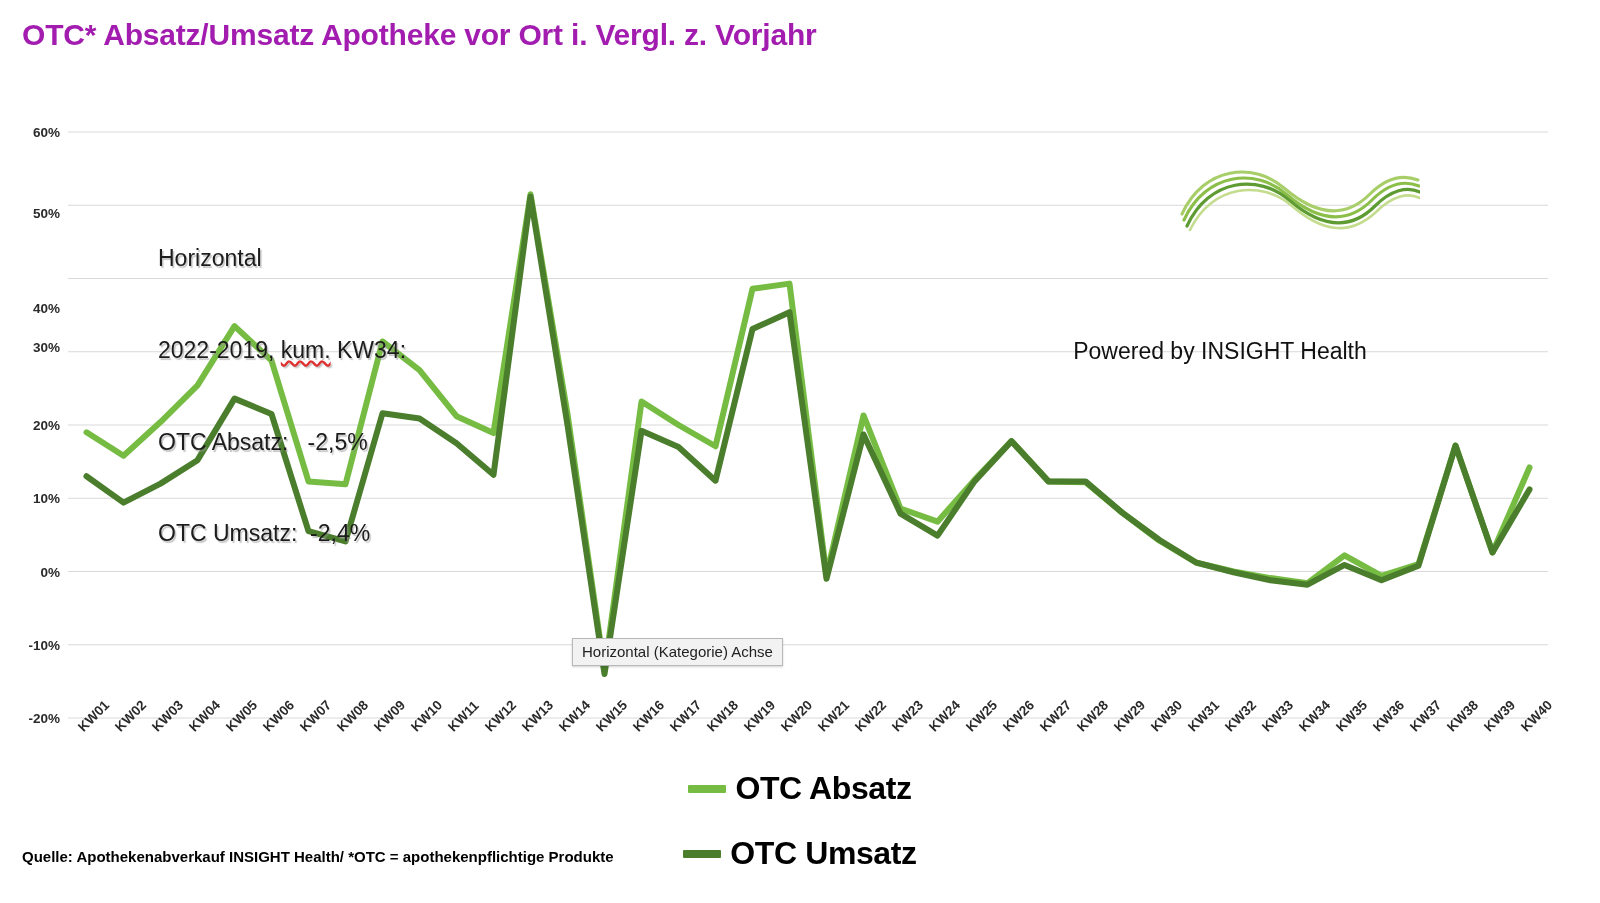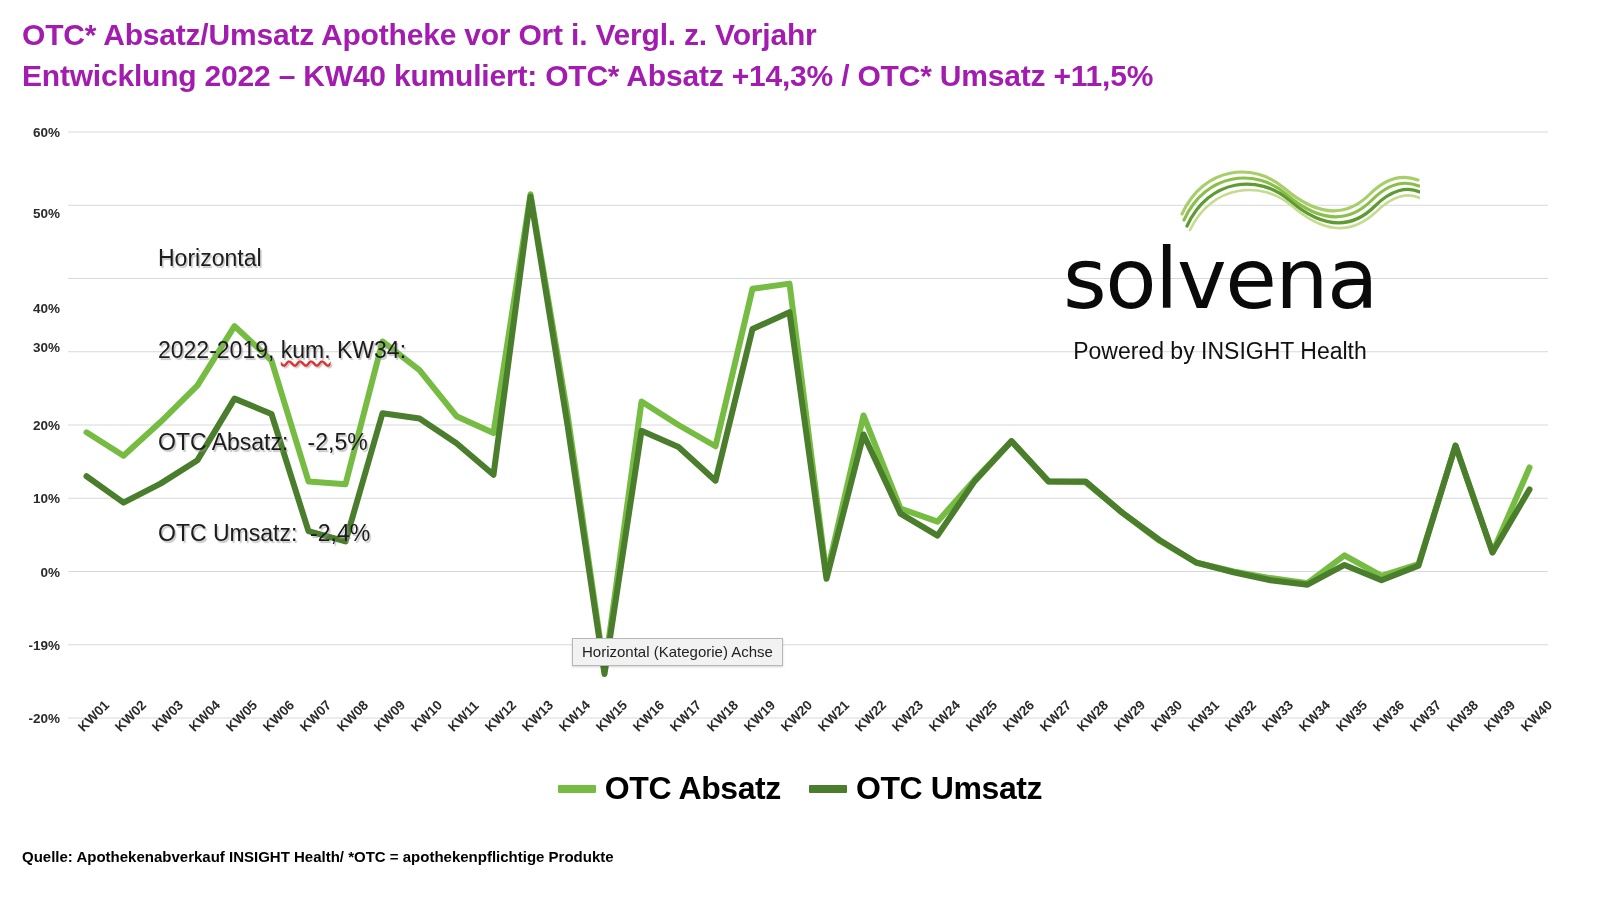--- a/index.html
+++ b/index.html
@@ -174,20 +174,21 @@
   
   #legend {
     position: absolute;
     left: 0;
     top: 770px;
     width: 1600px;
     display: flex;
     justify-content: center;
     align-items: center;
     gap: 28px;
+    flex-direction: column;
   }
   .legend-item {
     display: flex;
     align-items: center;
     gap: 9px;
   }
   .legend-swatch {
     width: 38px;
     height: 8px;
     border-radius: 1px;
@@ -208,34 +209,33 @@
     font-weight: bold;
     color: #000;
     white-space: nowrap;
   }
 </style>
 </head>
 <body>
 
 <div id="title-block">
   <div class="title-line">OTC* Absatz/Umsatz Apotheke vor Ort i. Vergl. z. Vorjahr</div>
-  <div class="title-line">Entwicklung 2022 – KW40 kumuliert: OTC* Absatz +14,3% / OTC* Umsatz +11,5%</div>
 </div>
 
 <div id="chart-area">
 
   <div id="y-labels">
       <div class="y-tick" style="top: 0px;">60%</div>
       <div class="y-tick" style="top: 73.25px; margin-top: 8px;">50%</div>
       <div class="y-tick" style="top: 146.5px; margin-top: 29px;">40%</div>
       <div class="y-tick" style="top: 215px;">30%</div>
       <div class="y-tick" style="top: 293px;">20%</div>
       <div class="y-tick" style="top: 366.25px;">10%</div>
       <div class="y-tick" style="top: 439.5px;">0%</div>
-      <div class="y-tick" style="top: 512.75px;">-19%</div>
+      <div class="y-tick" style="top: 512.75px;">-10%</div>
       <div class="y-tick" style="top: 586px;">-20%</div>
     </div>
 
   <div id="plot">
     <svg id="plot-svg" viewBox="0 0 1480 586" preserveAspectRatio="none">
       <g id="gridlines">
           <line x1="0" x2="1480" y1="0" y2="0" stroke="#d9d9d9" stroke-width="1" vector-effect="non-scaling-stroke"></line>
           <line x1="0" x2="1480" y1="73.25" y2="73.25" stroke="#d9d9d9" stroke-width="1" vector-effect="non-scaling-stroke"></line>
           <line x1="0" x2="1480" y1="146.5" y2="146.5" stroke="#d9d9d9" stroke-width="1" vector-effect="non-scaling-stroke"></line>
           <line x1="0" x2="1480" y1="219.75" y2="219.75" stroke="#d9d9d9" stroke-width="1" vector-effect="non-scaling-stroke"></line>
@@ -307,21 +307,20 @@
 
 <div id="tooltip">Horizontal (Kategorie) Achse</div>
 
 <div id="logo">
   <svg id="logo-wave" viewBox="0 0 240 66">
     <path d="M2,46 C24,-2 74,-6 104,20 C132,44 162,54 190,26 C206,10 222,6 238,12" fill="none" stroke="#A8CE6A" stroke-width="3.1" stroke-linecap="round"></path>
     <path d="M4,52 C26,4 76,0 106,26 C134,50 164,60 192,32 C208,16 224,12 239,18" fill="none" stroke="#8CBF4A" stroke-width="3.1" stroke-linecap="round"></path>
     <path d="M7,58 C29,10 79,6 109,32 C137,56 167,66 195,38 C211,22 227,18 240,24" fill="none" stroke="#5E9B32" stroke-width="3.2" stroke-linecap="round"></path>
     <path d="M10,62 C32,16 82,12 112,38 C140,62 168,70 196,44 C212,28 228,24 240,30" fill="none" stroke="#C4DC8E" stroke-width="2.6" stroke-linecap="round"></path>
   </svg>
-  <div id="logo-word">solvena</div>
   <div id="logo-tag">Powered by INSIGHT Health</div>
 </div>
 
 <div id="legend">
   <div class="legend-item">
     <span class="legend-swatch" style="background: rgb(118, 188, 67);"></span>
     <span class="legend-label">OTC Absatz</span>
   </div>
   <div class="legend-item">
     <span class="legend-swatch" style="background: rgb(74, 125, 44);"></span>

